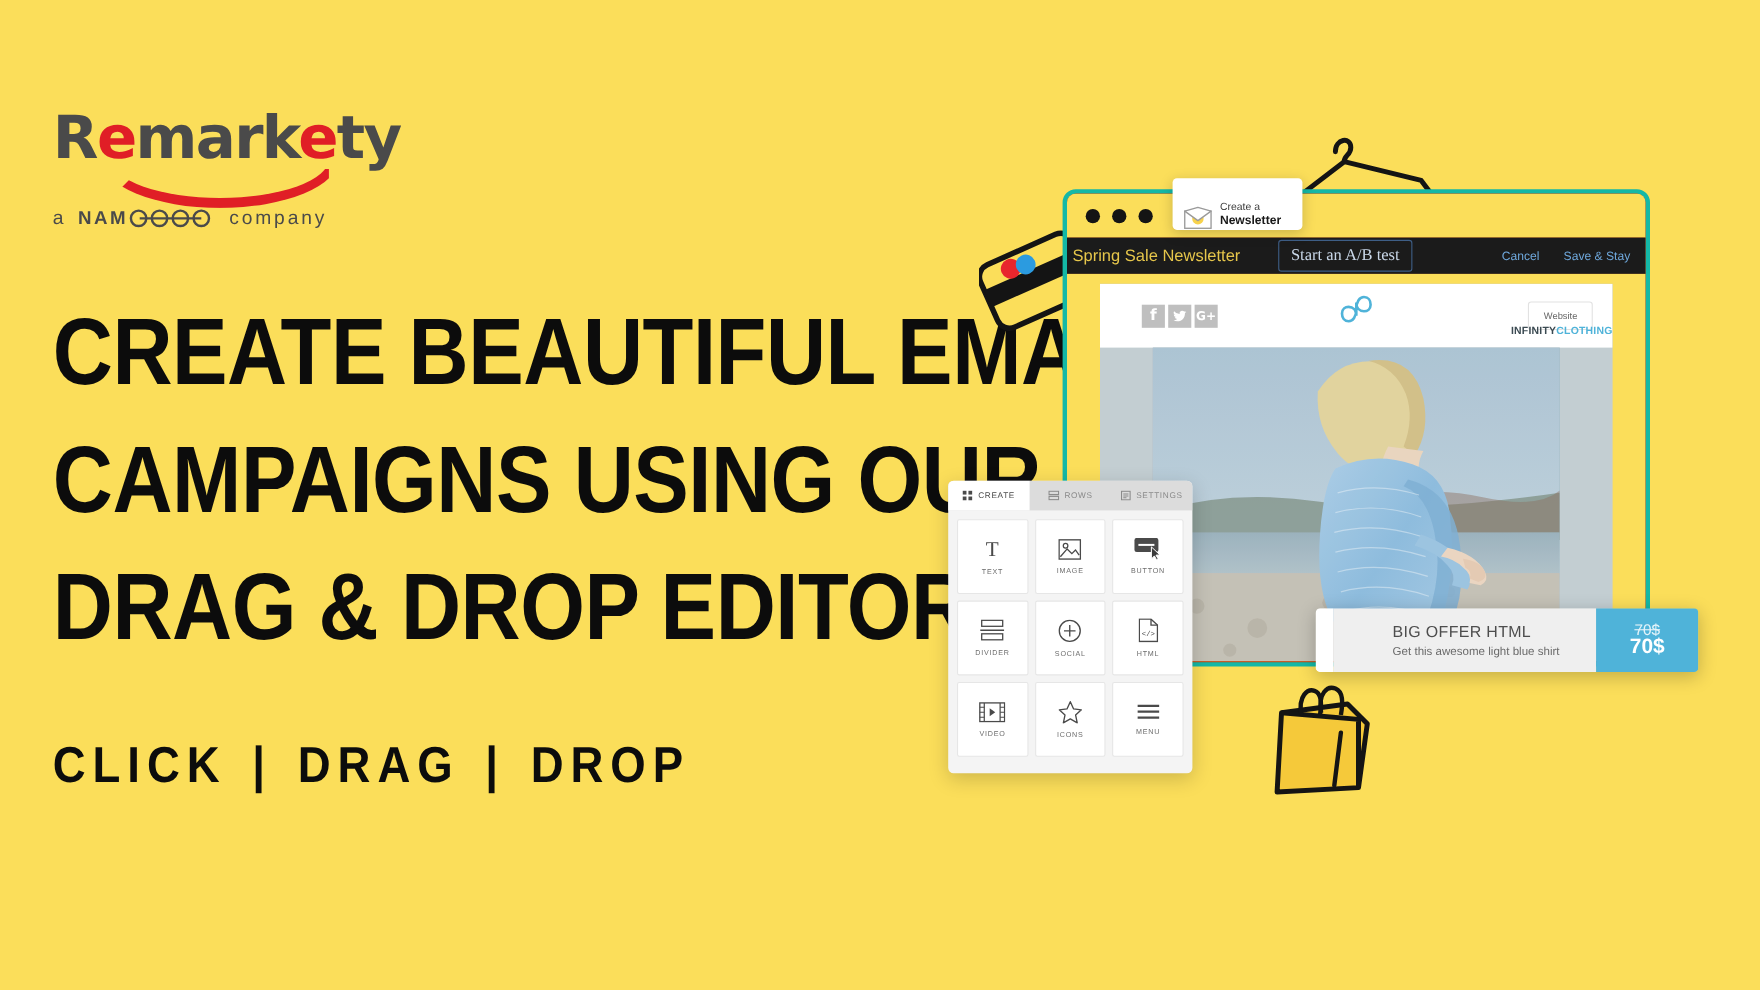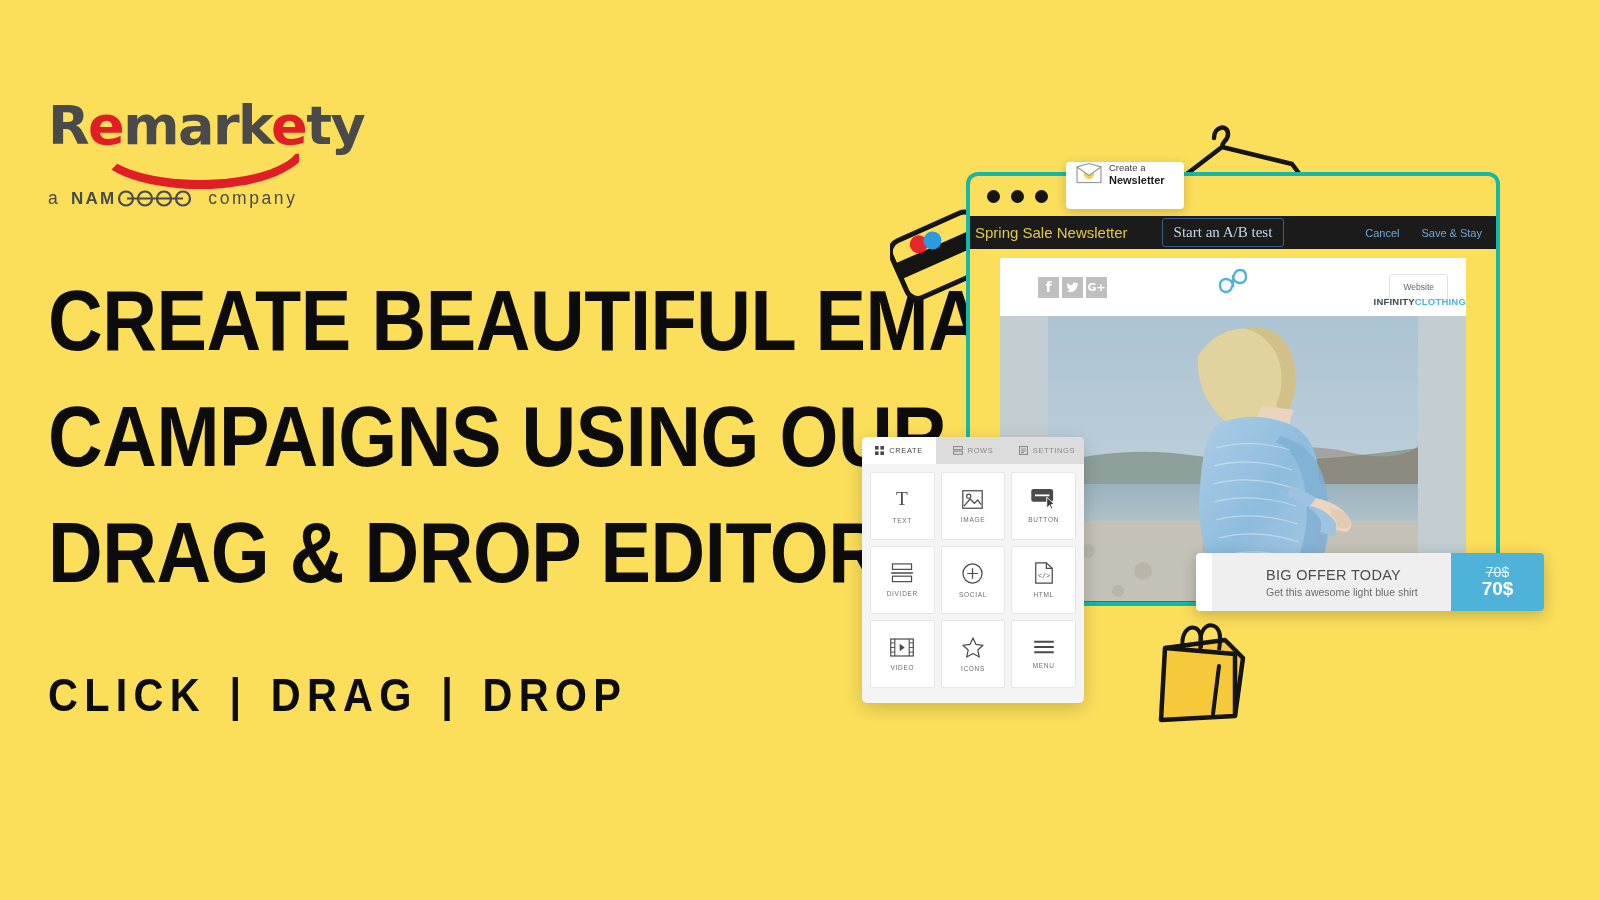--- a/index.html
+++ b/index.html
@@ -292,21 +292,21 @@
 
   
   .nl-card {
     position: absolute;
     left: 1066px; top: 162px;
     width: 118px; height: 47px;
     background: #fff;
     border-radius: 4px;
     box-shadow: 0 3px 12px rgba(0,0,0,.18);
     display: flex;
-    align-items: flex-start;
+    align-items: flex-end;
     gap: 7px;
     padding-left: 10px;
     z-index: 40;
   }
   .nl-text { line-height: 1.25; }
   .nl-l1 { font-size: 9.5px; color: #3C3C3C; }
   .nl-l2 { font-size: 11px; color: #1A1A1A; font-weight: bold; }
 </style>
 </head>
 <body>
@@ -597,21 +597,21 @@
         </svg>
         <span class="blk-label">MENU</span>
       </div>
 
     </div>
   </div>
 
   <div class="offer">
     <div class="offer-white"></div>
     <div class="offer-body">
-      <div class="offer-title">BIG OFFER TODAY</div>
+      <div class="offer-title">BIG OFFER HTML</div>
       <div class="offer-sub">Get this awesome light blue shirt</div>
     </div>
     <div class="offer-price">
       <span class="price-old">70$</span>
       <span class="price-new">70$</span>
     </div>
   </div>
 
 </div>
 

